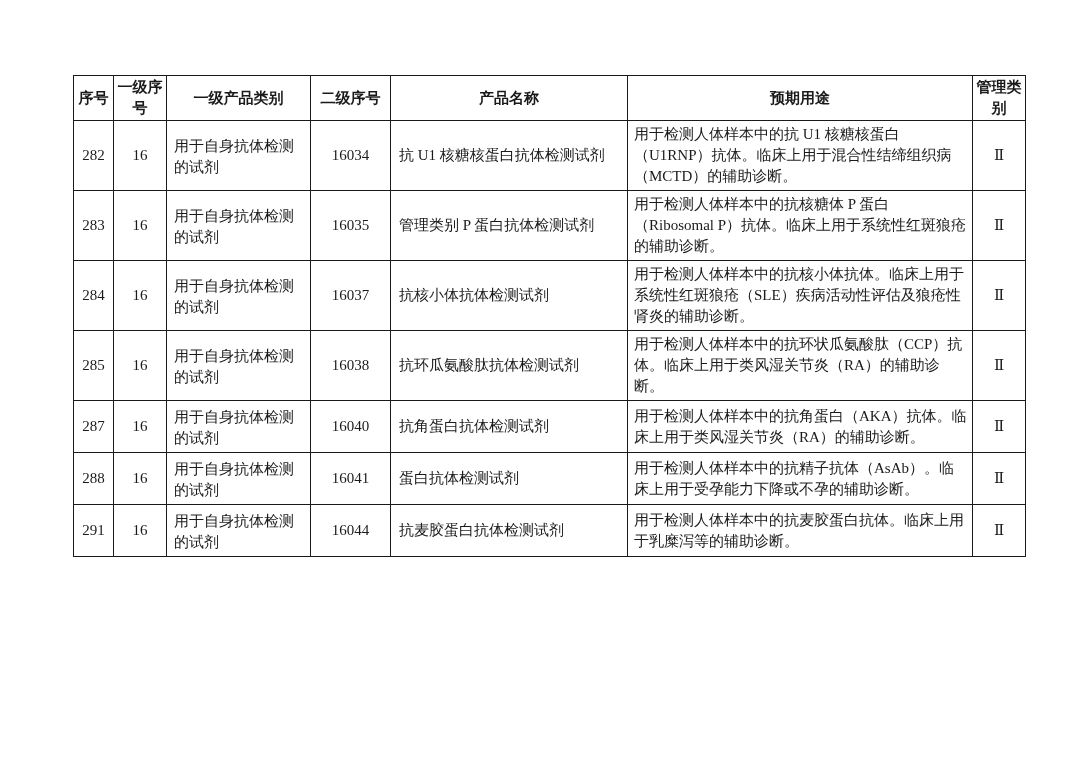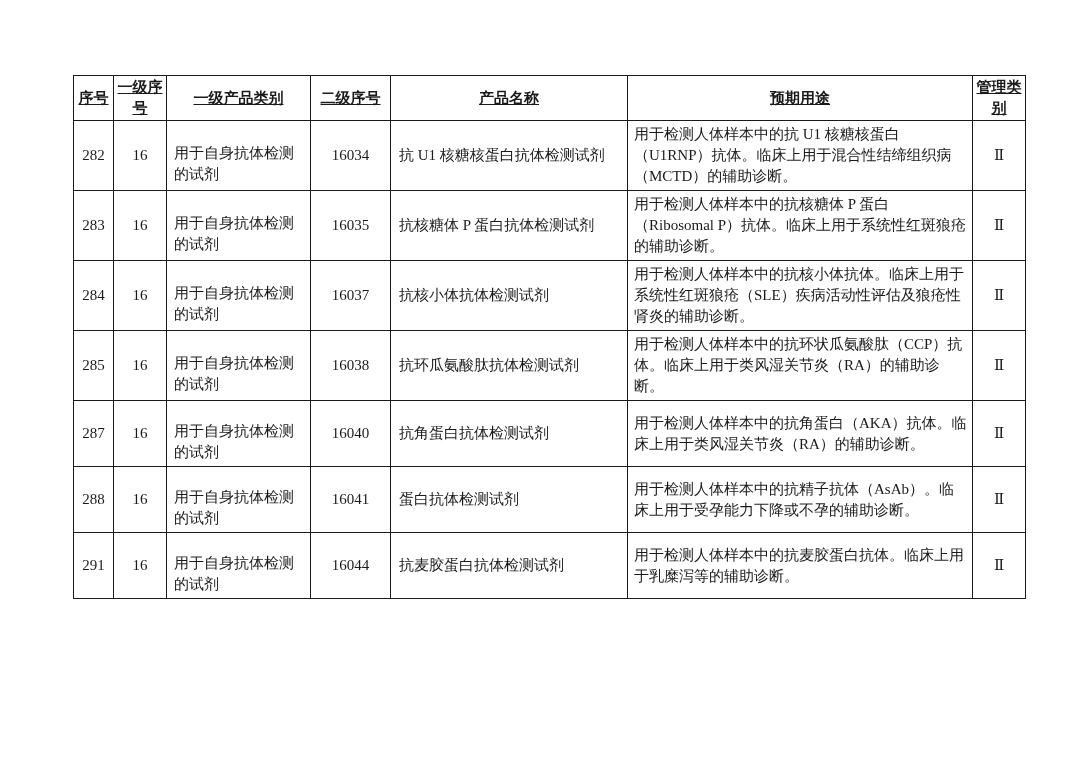--- a/index.html
+++ b/index.html
@@ -25,21 +25,21 @@
     color: #1a1a1a;
   }
   table.catalog th,
   table.catalog td {
     border: 1px solid #1a1a1a;
     font-size: 15px;
     line-height: 21px;
     word-break: break-word;
     overflow: hidden;
   }
-  thead tr { height: 38px; text-decoration: underline; }
+  thead tr { height: 38px; }
   thead th {
     font-weight: bold;
     text-align: center;
     vertical-align: middle;
     padding: 1px 2px;
   }
   tbody tr { height: 52px; }
   tbody td {
     vertical-align: middle;
     padding: 3px 5px;
@@ -47,21 +47,21 @@
   
   col.w0 { width: 40px; }
   col.w1 { width: 53px; }
   col.w2 { width: 144px; }
   col.w3 { width: 80px; }
   col.w4 { width: 237px; }
   col.w5 { width: 345px; }
   col.w6 { width: 53px; }
 
   tbody td.c0, tbody td.c1, tbody td.c3, tbody td.c6 { text-align: center; padding: 15px 2px; }
-  tbody td.c2 { text-align: left; padding: 20px 2px 3px 7px; }
+  tbody td.c2 { text-align: left; padding: 6px 2px 3px 7px; }
   tbody td.c4 { text-align: left; padding: 3px 4px 3px 8px; margin-top: 24px; }
   tbody td.c5 { text-align: left; padding: 3px 4px 3px 6px; }
 </style>
 </head>
 <body>
 
 <div class="page">
   <table class="catalog">
     <colgroup>
       <col class="w0">
@@ -91,21 +91,21 @@
           <td class="c3">16034</td>
           <td class="c4">抗 U1 核糖核蛋白抗体检测试剂</td>
           <td class="c5">用于检测人体样本中的抗 U1 核糖核蛋白（U1RNP）抗体。临床上用于混合性结缔组织病（MCTD）的辅助诊断。</td>
           <td class="c6">Ⅱ</td>
         </tr>
         <tr>
           <td class="c0">283</td>
           <td class="c1">16</td>
           <td class="c2">用于自身抗体检测的试剂</td>
           <td class="c3">16035</td>
-          <td class="c4">抗核糖体 P 蛋白抗体检测试剂</td>
+          <td class="c4">管理类别 P 蛋白抗体检测试剂</td>
           <td class="c5">用于检测人体样本中的抗核糖体 P 蛋白（Ribosomal P）抗体。临床上用于系统性红斑狼疮的辅助诊断。</td>
           <td class="c6">Ⅱ</td>
         </tr>
         <tr>
           <td class="c0">284</td>
           <td class="c1">16</td>
           <td class="c2">用于自身抗体检测的试剂</td>
           <td class="c3">16037</td>
           <td class="c4">抗核小体抗体检测试剂</td>
           <td class="c5">用于检测人体样本中的抗核小体抗体。临床上用于系统性红斑狼疮（SLE）疾病活动性评估及狼疮性肾炎的辅助诊断。</td>

